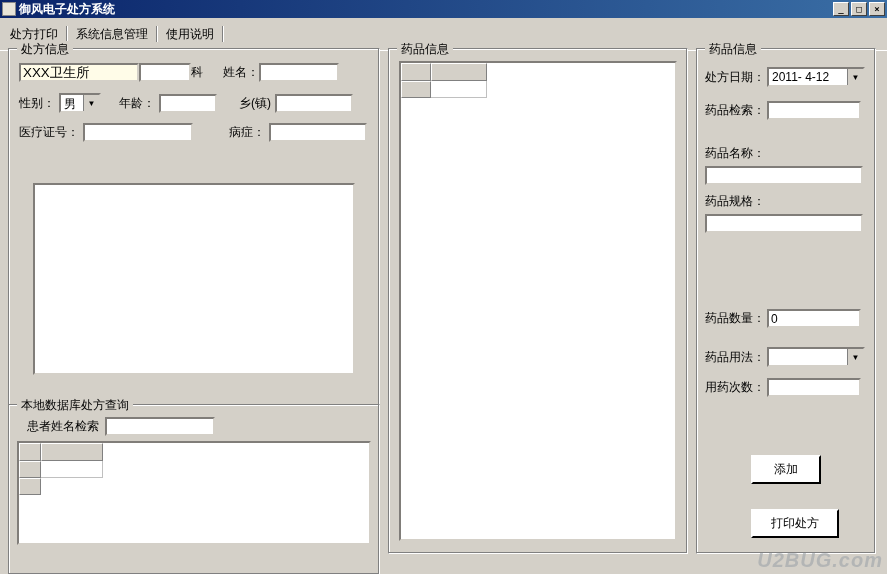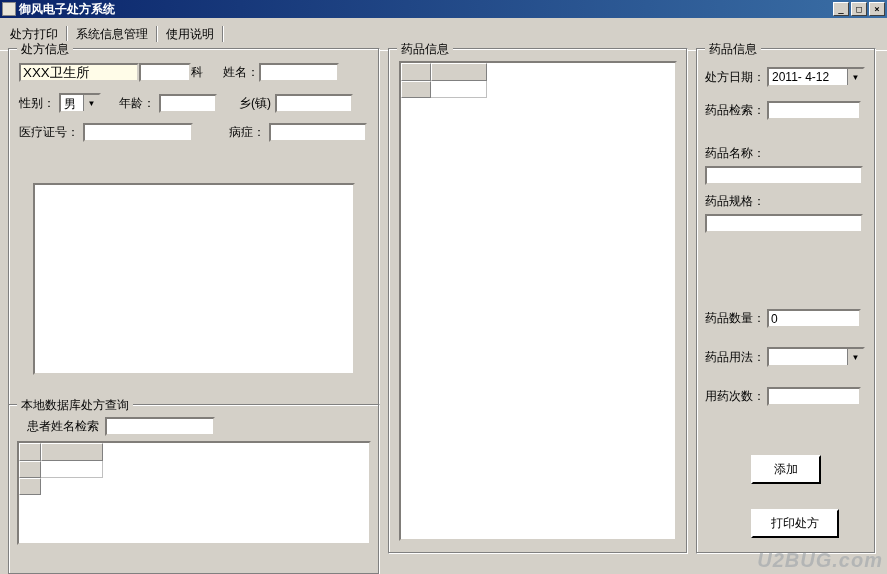--- a/index.html
+++ b/index.html
@@ -272,21 +272,21 @@
     </div>
 
     <div style="position:absolute; left:8px; top:298px; display:flex; align-items:center; gap:2px;">
       <span class="label">药品用法：</span>
       <span class="selectwrap" style="width:98px;">
         <span class="sval" style="flex:1;"></span>
         <span class="sbtn">▼</span>
       </span>
     </div>
 
-    <div style="position:absolute; left:8px; top:338px; display:flex; align-items:center; gap:2px;">
+    <div style="position:absolute; left:8px; top:329px; display:flex; align-items:center; gap:2px;">
       <span class="label">用药次数：</span>
       <input class="txt" style="width: 94px;">
     </div>
 
     <div class="btn" style="position:absolute; left:54px; top:406px;">添加</div>
     <div class="btn" style="position:absolute; left:54px; top:460px;">打印处方</div>
   </div>
 
 </div>
 

